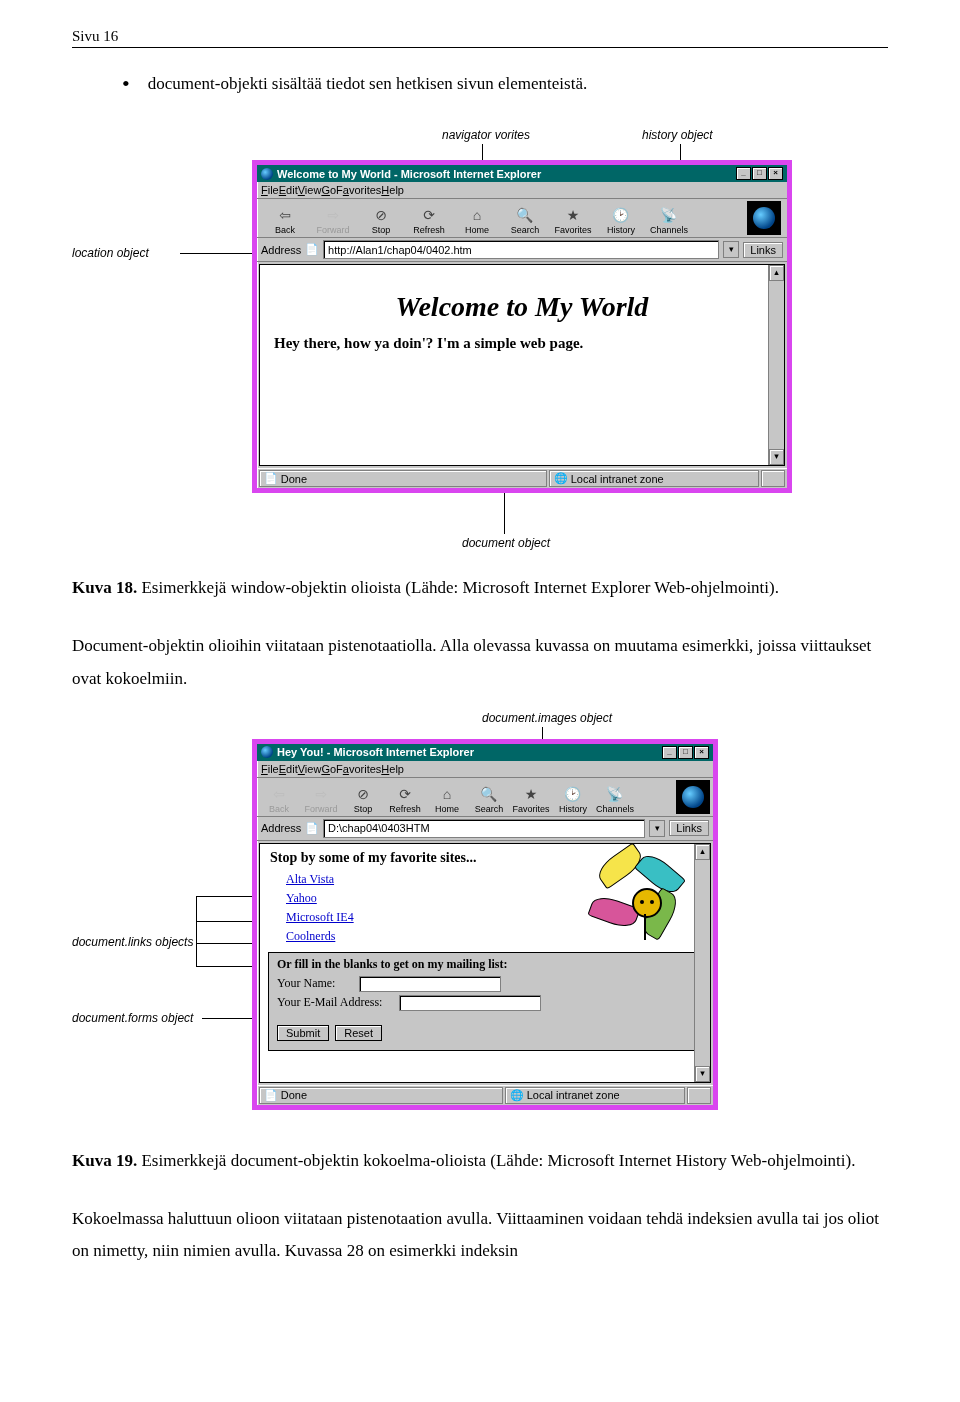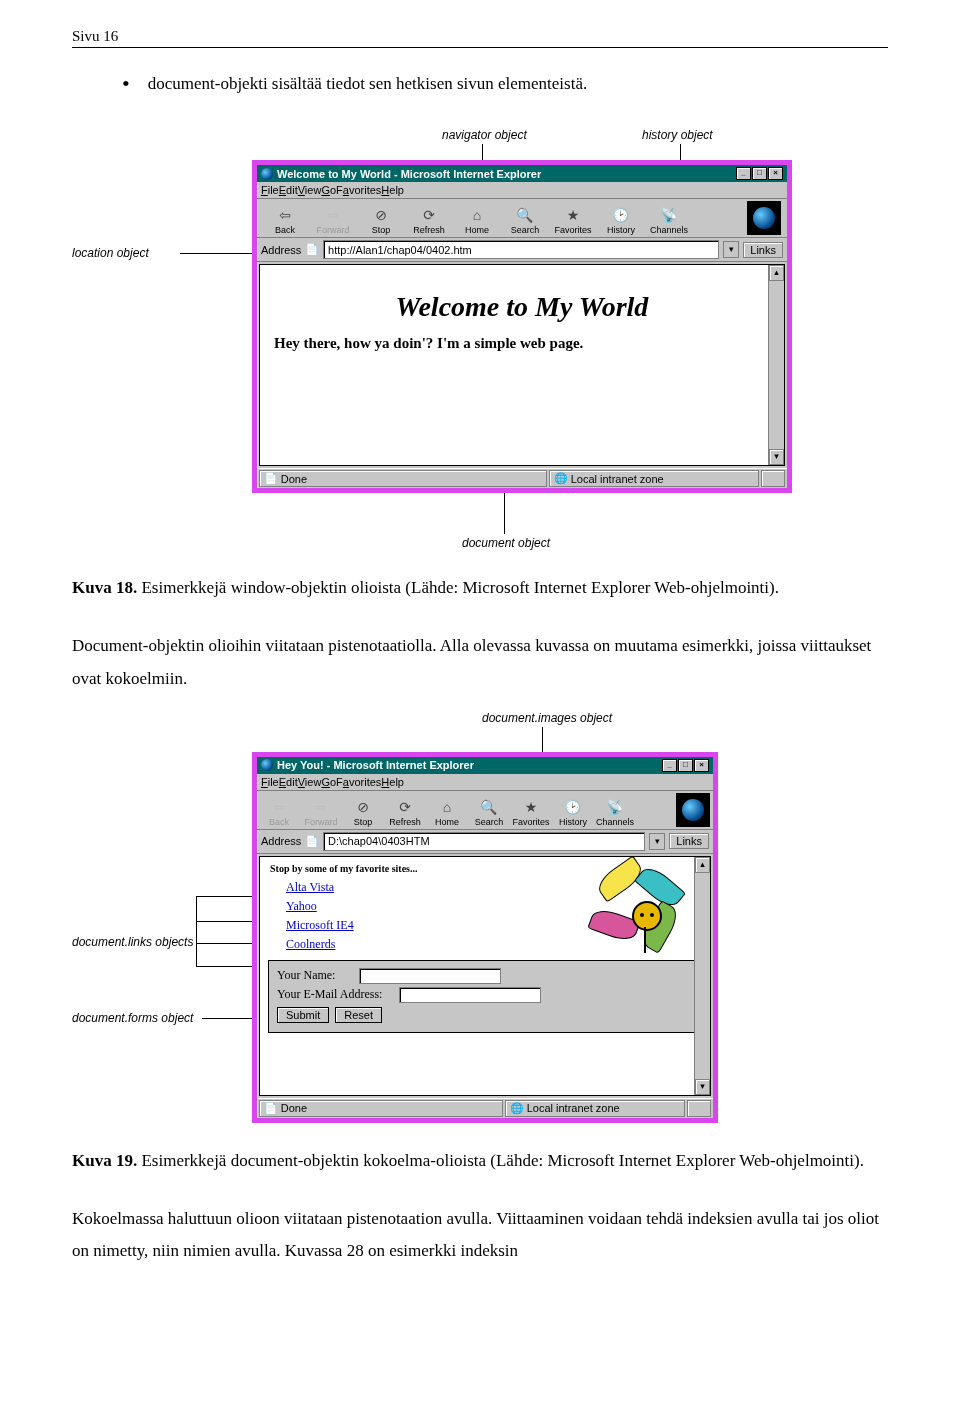--- a/index.html
+++ b/index.html
@@ -211,21 +211,21 @@
     font-family: "Times New Roman", serif;
     font-weight: bold;
     font-size: 15px;
     margin: 12px 0 0 14px;
   }
 
   
   .f19-h {
     font-family: "Times New Roman", serif;
     font-weight: bold;
-    font-size: 10px;
+    font-size: 14px;
     margin: 6px 0 6px 10px;
   }
   .f19-link {
     color: #0000cc;
     text-decoration: underline;
     font-family: "Times New Roman", serif;
     font-size: 12px;
     display: block;
     margin: 4px 0 4px 26px;
   }
@@ -280,21 +280,21 @@
 <div class="page">
   <div class="header-line">Sivu 16</div>
 
   <div class="bullet-row">
     <div class="bullet-dot">•</div>
     <div>document-objekti sisältää tiedot sen hetkisen sivun elementeistä.</div>
   </div>
 
   <div class="figure" style="height:430px;">
 
-    <div class="ann-label" style="left:370px; top:0;">navigator object</div>
+    <div class="ann-label" style="left:370px; top:0;">navigator vorites</div>
     <div class="ann-line" style="left:410px; top:16px; width:1px; height:48px;"></div>
     <div class="ann-label" style="left:570px; top:0;">history object</div>
     <div class="ann-line" style="left:608px; top:16px; width:1px; height:72px;"></div>
     <div class="ann-label" style="left:0; top:118px;">location object</div>
     <div class="ann-line" style="left:108px; top:125px; width:84px; height:1px;"></div>
     <div class="ann-label" style="left:390px; top:408px;">document object</div>
     <div class="ann-line" style="left:432px; top:360px; width:1px; height:46px;"></div>
 
     <div class="ie-window" style="left:180px; top:32px; width:530px;">
       <div class="ie-title">
@@ -375,21 +375,21 @@
     <div class="ann-label" style="left:0px; top:224px;">document.links objects</div>
     <div class="ann-line" style="left:124px; top:185px; width:64px; height:1px;"></div>
     <div class="ann-line" style="left:124px; top:210px; width:64px; height:1px;"></div>
     <div class="ann-line" style="left:124px; top:232px; width:64px; height:1px;"></div>
     <div class="ann-line" style="left:124px; top:255px; width:64px; height:1px;"></div>
     <div class="ann-line" style="left:124px; top:185px; width:1px; height:70px;"></div>
 
     <div class="ann-label" style="left:0px; top:300px;">document.forms object</div>
     <div class="ann-line" style="left:130px; top:307px; width:58px; height:1px;"></div>
 
-    <div class="ie-window" style="left:180px; top:41px; width:456px;">
+    <div class="ie-window" style="left:180px; top:28px; width:456px;">
       <div class="ie-title">
         <span style="display:flex;align-items:center;gap:4px;">
           <span class="ie-logo-e" style="width:12px;height:12px;"></span>
           <span>Hey You! - Microsoft Internet Explorer</span>
         </span>
         <span class="ie-title-btns">
           <span class="wbtn">_</span>
           <span class="wbtn">□</span>
           <span class="wbtn">×</span>
         </span>
@@ -438,29 +438,30 @@
           <div class="blade" style="left:-2px; top:46px; background:#d7559a; transform:rotate(200deg);"></div>
           <div class="blade" style="left:44px; top:48px; background:#7ab84a; transform:rotate(120deg);"></div>
           <div class="pin-center">
             <div class="pin-eye" style="left:6px;top:10px;"></div>
             <div class="pin-eye" style="left:16px;top:10px;"></div>
           </div>
           <div style="position:absolute;left:52px;top:60px;width:2px;height:26px;background:#000;"></div>
         </div>
 
         <div class="f19-form">
+          <div style="font-weight:bold;margin-bottom:4px;">Or fill in the blanks to get on my mailing list:</div>
           <div class="f19-form-row">
             <span style="width:78px;">Your Name:</span>
             <div class="f19-input" style="width:140px;"></div>
           </div>
           <div class="f19-form-row">
             <span style="width:118px;">Your E-Mail Address:</span>
             <div class="f19-input" style="width:140px;"></div>
           </div>
-          <div class="f19-form-row" style="margin-top:4px; gap:6px;">
+          <div class="f19-form-row" style="margin-top:14px; gap:6px;">
             <div class="f19-btn">Submit</div>
             <div class="f19-btn">Reset</div>
           </div>
         </div>
 
         <div class="vscroll">
           <div class="varrow">▴</div>
           <div style="position:absolute;bottom:0;left:0;right:0;" class="varrow">▾</div>
         </div>
       </div>
@@ -472,17 +473,17 @@
         <div class="status-cell" style="width:170px;">
           <span>🌐</span>
           <span>Local intranet zone</span>
         </div>
         <div class="status-cell" style="width:14px;"></div>
       </div>
     </div>
   </div>
 
   <div class="caption">
-    <span class="caption-b">Kuva 19.</span><span> Esimerkkejä document-objektin kokoelma-olioista (Lähde: Microsoft Internet Explorer Web-ohjelmointi).</span>
+    <span class="caption-b">Kuva 19.</span><span> Esimerkkejä document-objektin kokoelma-olioista (Lähde: Microsoft Internet History Web-ohjelmointi).</span>
   </div>
 
   <div class="body-text">Kokoelmassa haluttuun olioon viitataan pistenotaation avulla. Viittaaminen voidaan tehdä indeksien avulla tai jos oliot on nimetty, niin nimien avulla. Kuvassa 28 on esimerkki indeksin</div>
 </div>
 
 </body></html>

